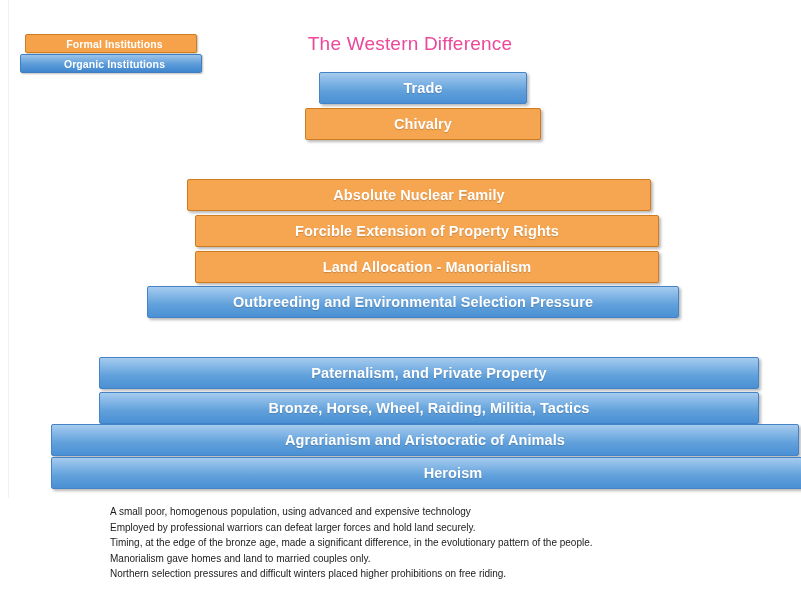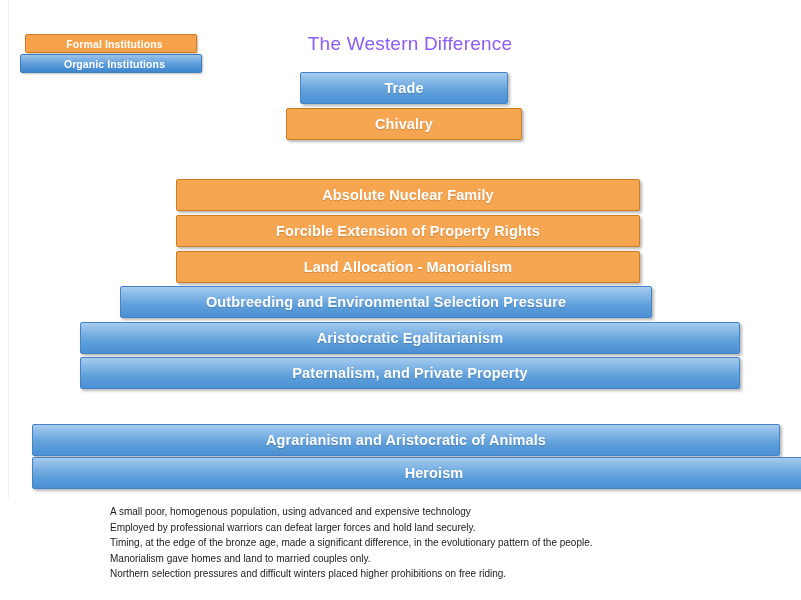--- a/index.html
+++ b/index.html
@@ -66,21 +66,21 @@
   }
 
   
   #title {
     position: absolute;
     left: 260px;
     top: 33px;
     width: 300px;
     text-align: center;
     font-size: 19px;
-    color: #8b5cf6;
+    color: #ec4899;
     letter-spacing: .2px;
     white-space: nowrap;
   }
 
   
   #pyramid {
     position: absolute;
     left: 0;
     top: 0;
     width: 801px;
@@ -92,20 +92,21 @@
     align-items: center;
     justify-content: center;
     color: #ffffff;
     font-weight: bold;
     font-size: 14.5px;
     letter-spacing: .1px;
     white-space: nowrap;
     border-radius: 2px;
     box-shadow: 2px 2px 3px rgba(0,0,0,.28);
     text-shadow: 0 1px 1px rgba(0,0,0,.18);
+    margin-left: 19px;
   }
   .bar.organic {
     background: linear-gradient(to bottom, #a7cbee 0%, #8bbbe8 22%, #60a0db 60%, #4a90d4 100%);
     border: 1px solid #4383c6;
   }
   .bar.formal {
     background: #f6a550;
     border: 1px solid #cf7b20;
   }
 
@@ -139,37 +140,37 @@
 
   <div id="title">The Western Difference</div>
 
   <div id="pyramid">
       <div class="bar organic" style="left: 300px; top: 72px; width: 206px; height: 30px;">
         <span>Trade</span>
       </div>
       <div class="bar formal" style="left: 286px; top: 108px; width: 234px; height: 30px; align-items: center;">
         <span>Chivalry</span>
       </div>
-      <div class="bar formal" style="left: 176px; top: 179px; width: 462px; height: 30px;">
+      <div class="bar formal" style="left: 168px; top: 179px; width: 462px; height: 30px;">
         <span>Absolute Nuclear Family</span>
       </div>
       <div class="bar formal" style="left: 176px; top: 215px; width: 462px; height: 30px;">
         <span>Forcible Extension of Property Rights</span>
       </div>
       <div class="bar formal" style="left: 176px; top: 251px; width: 462px; height: 30px;">
         <span>Land Allocation - Manorialism</span>
       </div>
-      <div class="bar organic" style="left: 120px; top: 286px; width: 530px; height: 30px; align-items: center;">
+      <div class="bar organic" style="left: 128px; top: 286px; width: 530px; height: 30px; align-items: center;">
         <span>Outbreeding and Environmental Selection Pressure</span>
-      </div>
-      <div class="bar organic" style="left: 80px; top: 322px; width: 658px; height: 30px;">
-        <span>Aristocratic Egalitarianism</span>
       </div>
       <div class="bar organic" style="left: 80px; top: 357px; width: 658px; height: 30px;">
         <span>Paternalism, and Private Property</span>
+      </div>
+      <div class="bar organic" style="left: 80px; top: 392px; width: 658px; height: 30px;">
+        <span>Bronze, Horse, Wheel, Raiding, Militia, Tactics</span>
       </div>
       <div class="bar organic" style="left: 32px; top: 424px; width: 746px; height: 30px;">
         <span>Agrarianism and Aristocratic of Animals</span>
       </div>
       <div class="bar organic" style="left: 32px; top: 457px; width: 746px; height: 30px; padding-left: 28px;">
         <span>Heroism</span>
       </div>
     </div>
 
   <div id="notes">

